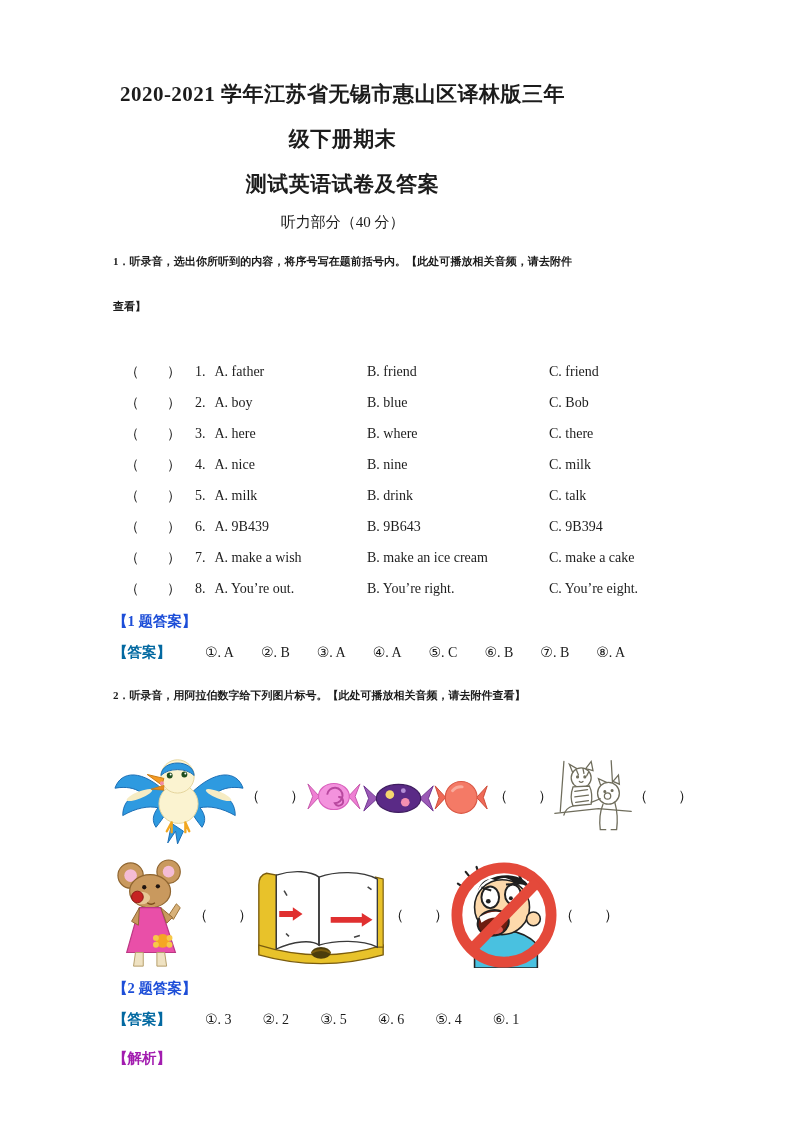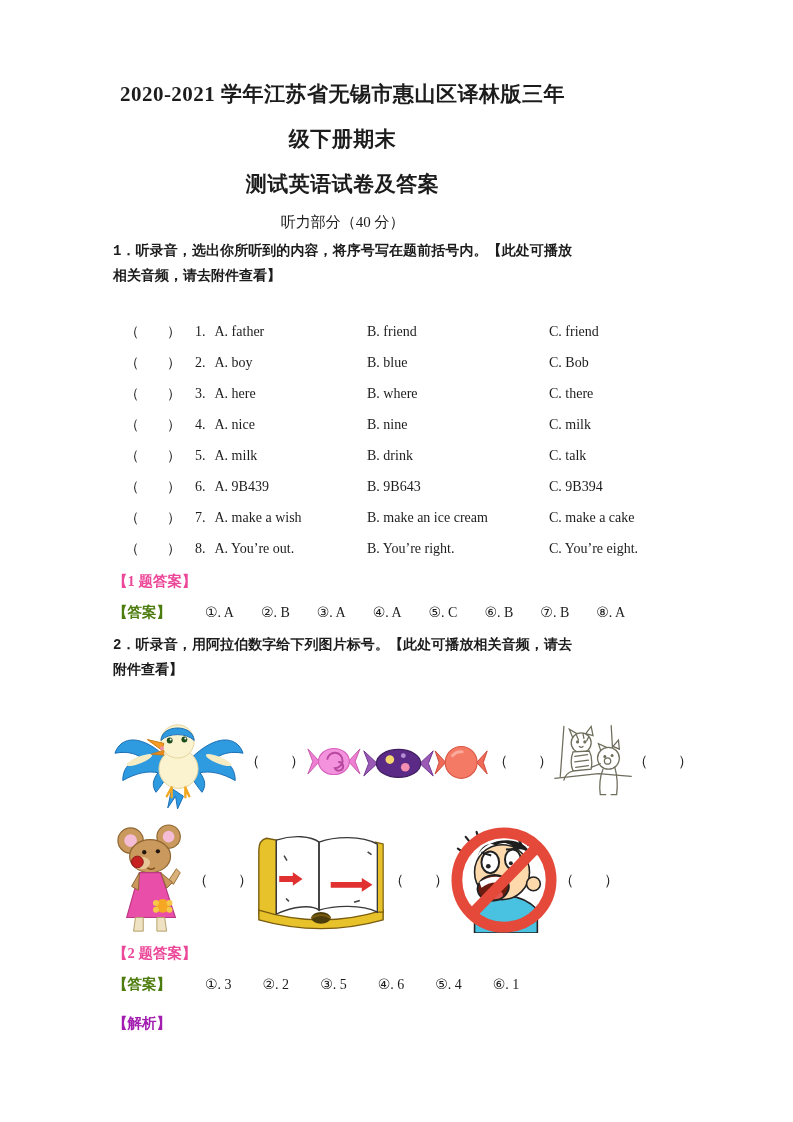--- a/index.html
+++ b/index.html
@@ -6,32 +6,32 @@
   body{
     width:793px;height:1122px;overflow:hidden;
     font-family:"Liberation Serif","DejaVu Serif","DejaVu Sans",serif;
     color:#1c1c1c;
   }
   .page{box-sizing:border-box;width:682px;height:1122px;padding:72px 110px 0 113px;}
 
   .title-line{ text-align:center;font-size:21px;font-weight:bold;line-height:45px;letter-spacing:.5px;}
   .section-heading{text-align:center;font-size:15px;line-height:24px;margin-top:3px;}
 
-  .stem{font-size:14px;font-weight:600;line-height:25px;margin-top:5px;text-align:justify;font-family:Liberation Mono, monospace;}
+  .stem{font-size:11px;font-weight:600;line-height:45px;margin-top:5px;text-align:justify;}
 
   .options{margin-top:27px;}
   .opt-row{
     display:grid;grid-template-columns:70px 172px 182px auto;
     align-items:center;height:31px;padding-left:12px;font-size:14px;white-space:nowrap;
   }
   .opt-num{display:inline-block;margin-right:9px;}
 
-  .ans-header{font-size:14.5px;font-weight:600;line-height:26px;margin-top:4px;color:#ec4899;}
+  .ans-header{font-size:14.5px;font-weight:600;line-height:26px;margin-top:4px;color:#1d4ed8;}
   .ans-row{display:flex;align-items:baseline;font-size:14px;line-height:26px;margin-top:5px;}
-  .ans-label{color:#4d7c0f;font-weight:600;font-size:14.5px;flex:0 0 92px;}
+  .ans-label{color:#0369a1;font-weight:600;font-size:14.5px;flex:0 0 92px;}
   .ans-items{display:flex;gap:27px;white-space:nowrap;justify-content:space-between;}
 
   .stem2{margin-top:7px;}
 
   .img-row{display:flex;align-items:center;}
   .img-row1{margin-top:29px;height:98px;}
   .img-row2{margin-top:14px;height:112px;}
   .img-bracket{font-size:15px;white-space:nowrap;flex:0 0 auto;text-align:center;}
   .fig{flex:0 0 auto;line-height:0;}
 

